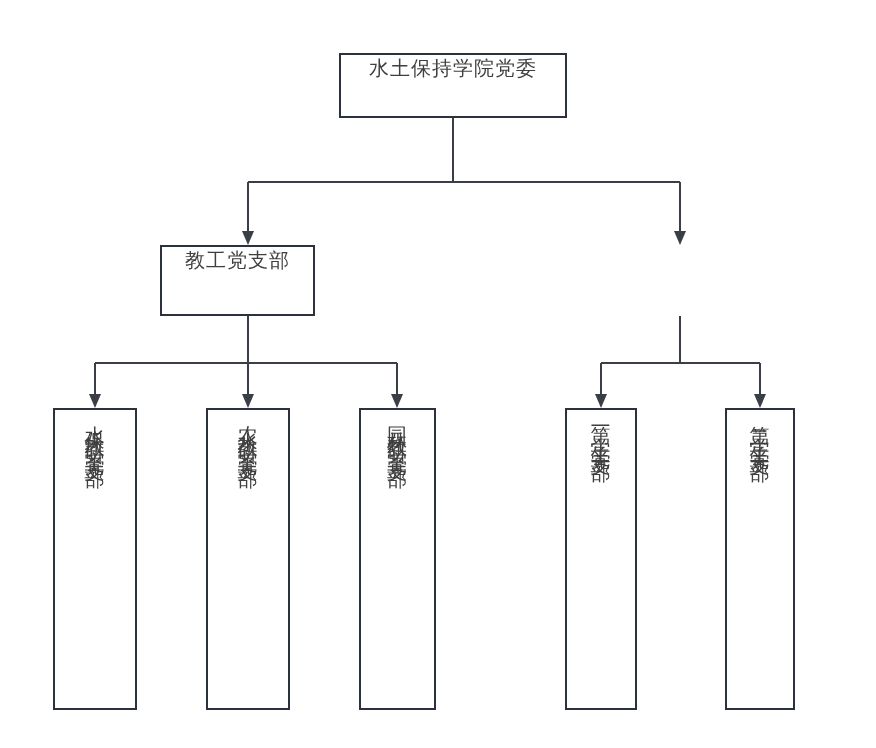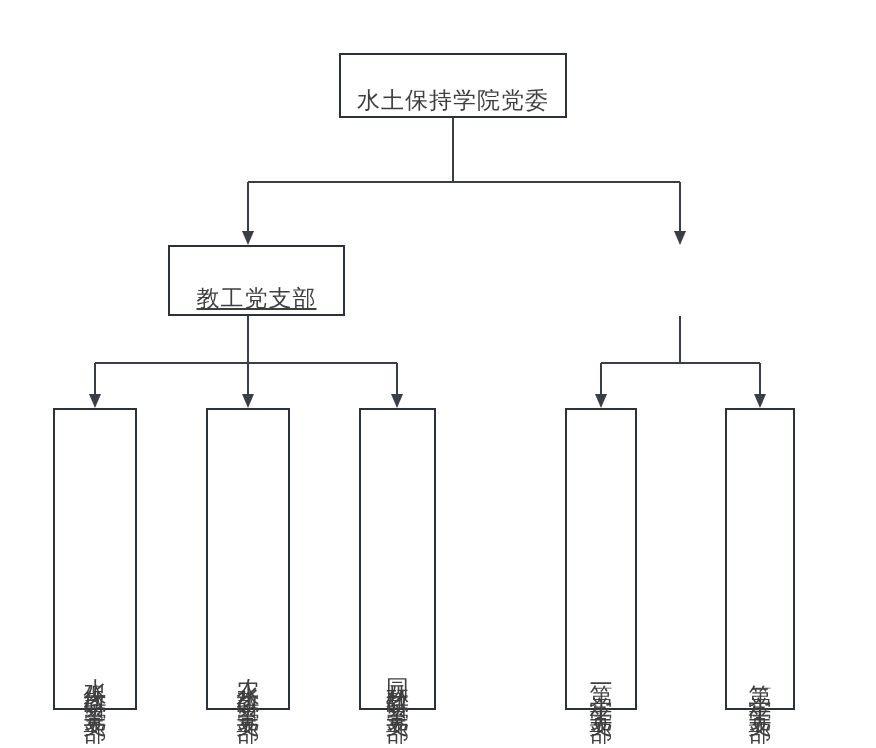--- a/index.html
+++ b/index.html
@@ -28,36 +28,36 @@
   .connectors polygon{
     fill:var(--connector);
     stroke:none;
   }
   .node{
     position:absolute;
     box-sizing:border-box;
     background:var(--background);
     border:2px solid var(--box-border);
     display:flex;
-    align-items:flex-end;
+    align-items:flex-start;
     justify-content:center;
     color:var(--text);
-    font-size:23px;
+    font-size:20px;
     letter-spacing:1px;
     text-align:center;
   }
   .node.vert .label{
     writing-mode:vertical-lr;
     text-orientation:upright;
     letter-spacing:6px;
     line-height:1;
   }
   
   .n-root   {left:339px;top:53px; width:228px;height:65px;}
-  .n-teacher{left:168px;top:245px;width:177px;height:71px;text-decoration:underline;}
+  .n-teacher{left:160px;top:245px;width:155px;height:71px;}
   .n-student{left:595px;top:245px;width:170px;height:71px;}
   .n-b1{left:53px; top:408px;width:84px;height:302px;}
   .n-b2{left:206px;top:408px;width:84px;height:302px;}
   .n-b3{left:359px;top:408px;width:77px;height:302px;}
   .n-b4{left:565px;top:408px;width:72px;height:302px;}
   .n-b5{left:725px;top:408px;width:70px;height:302px;}
 </style>
 </head>
 <body>
 

